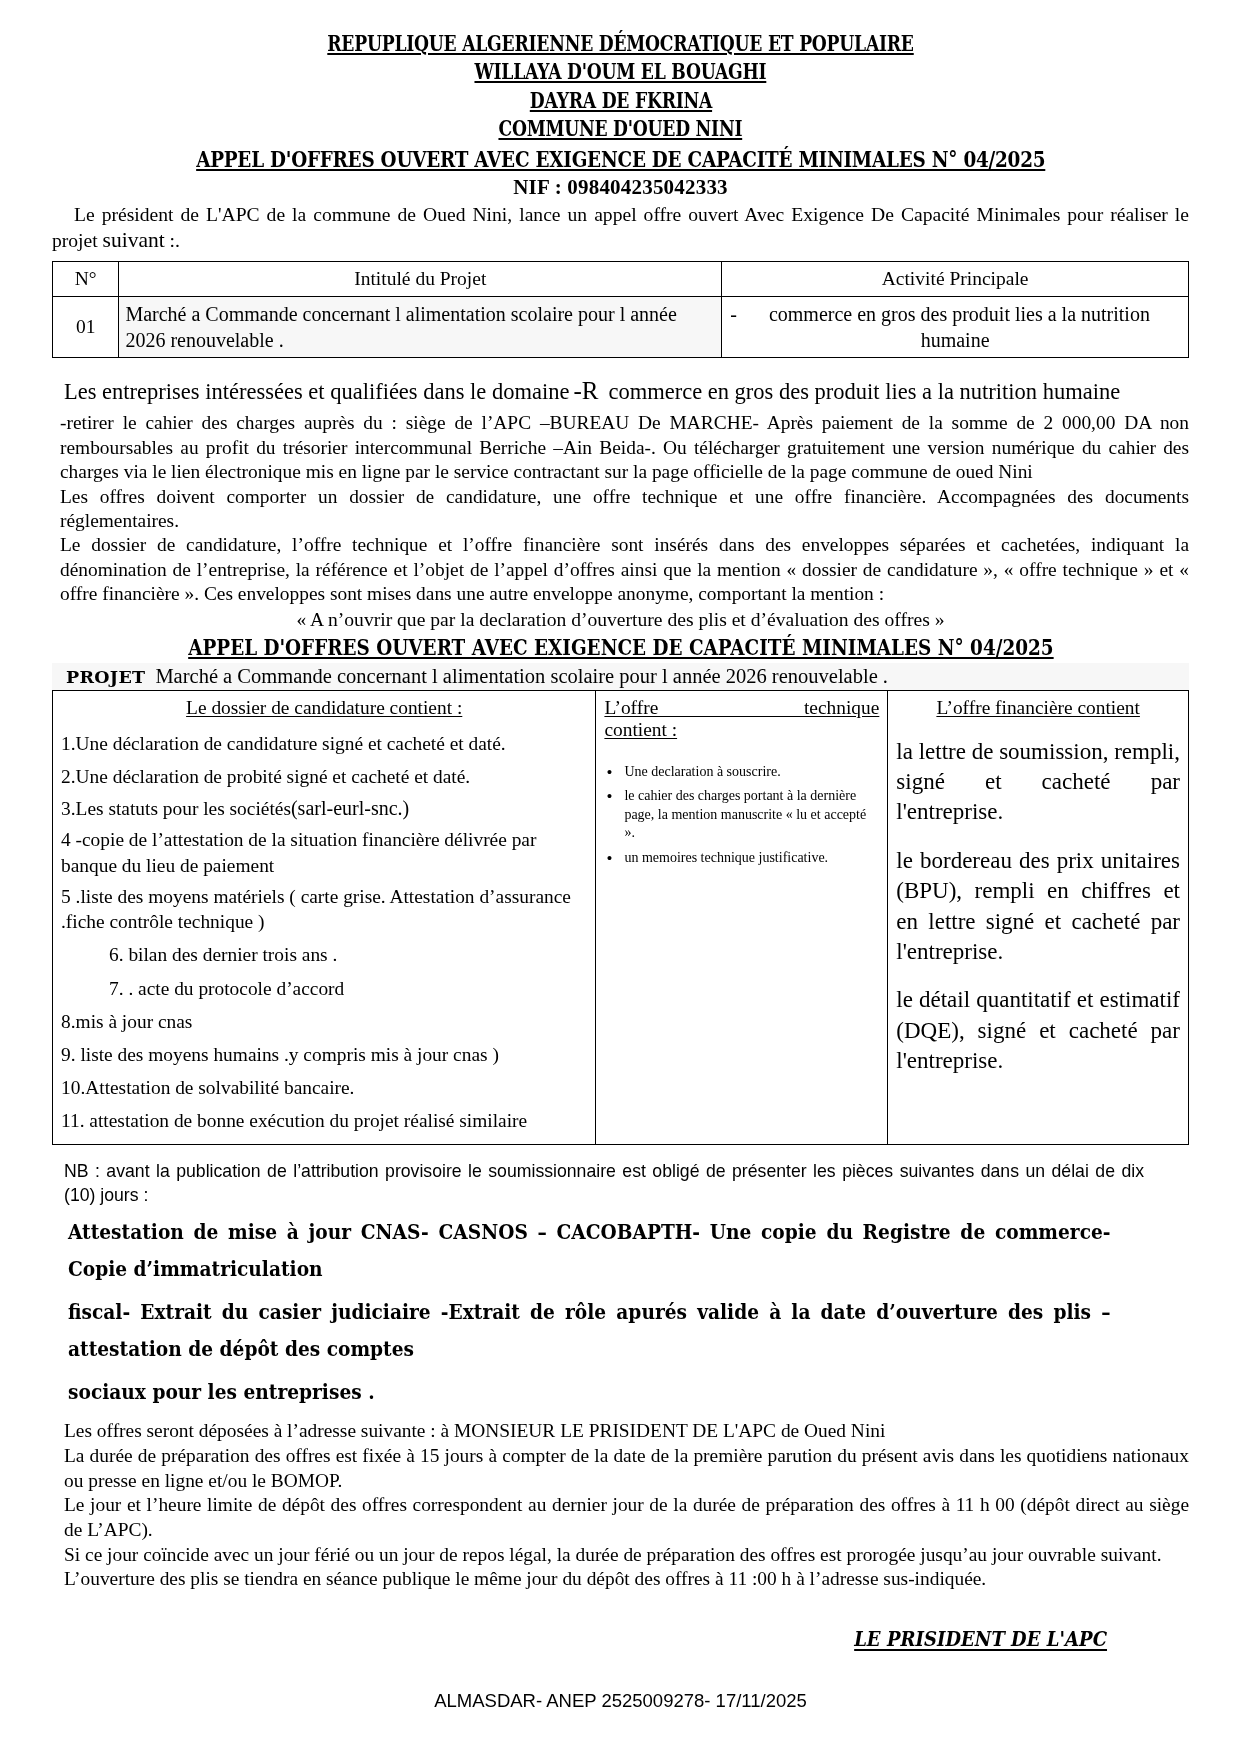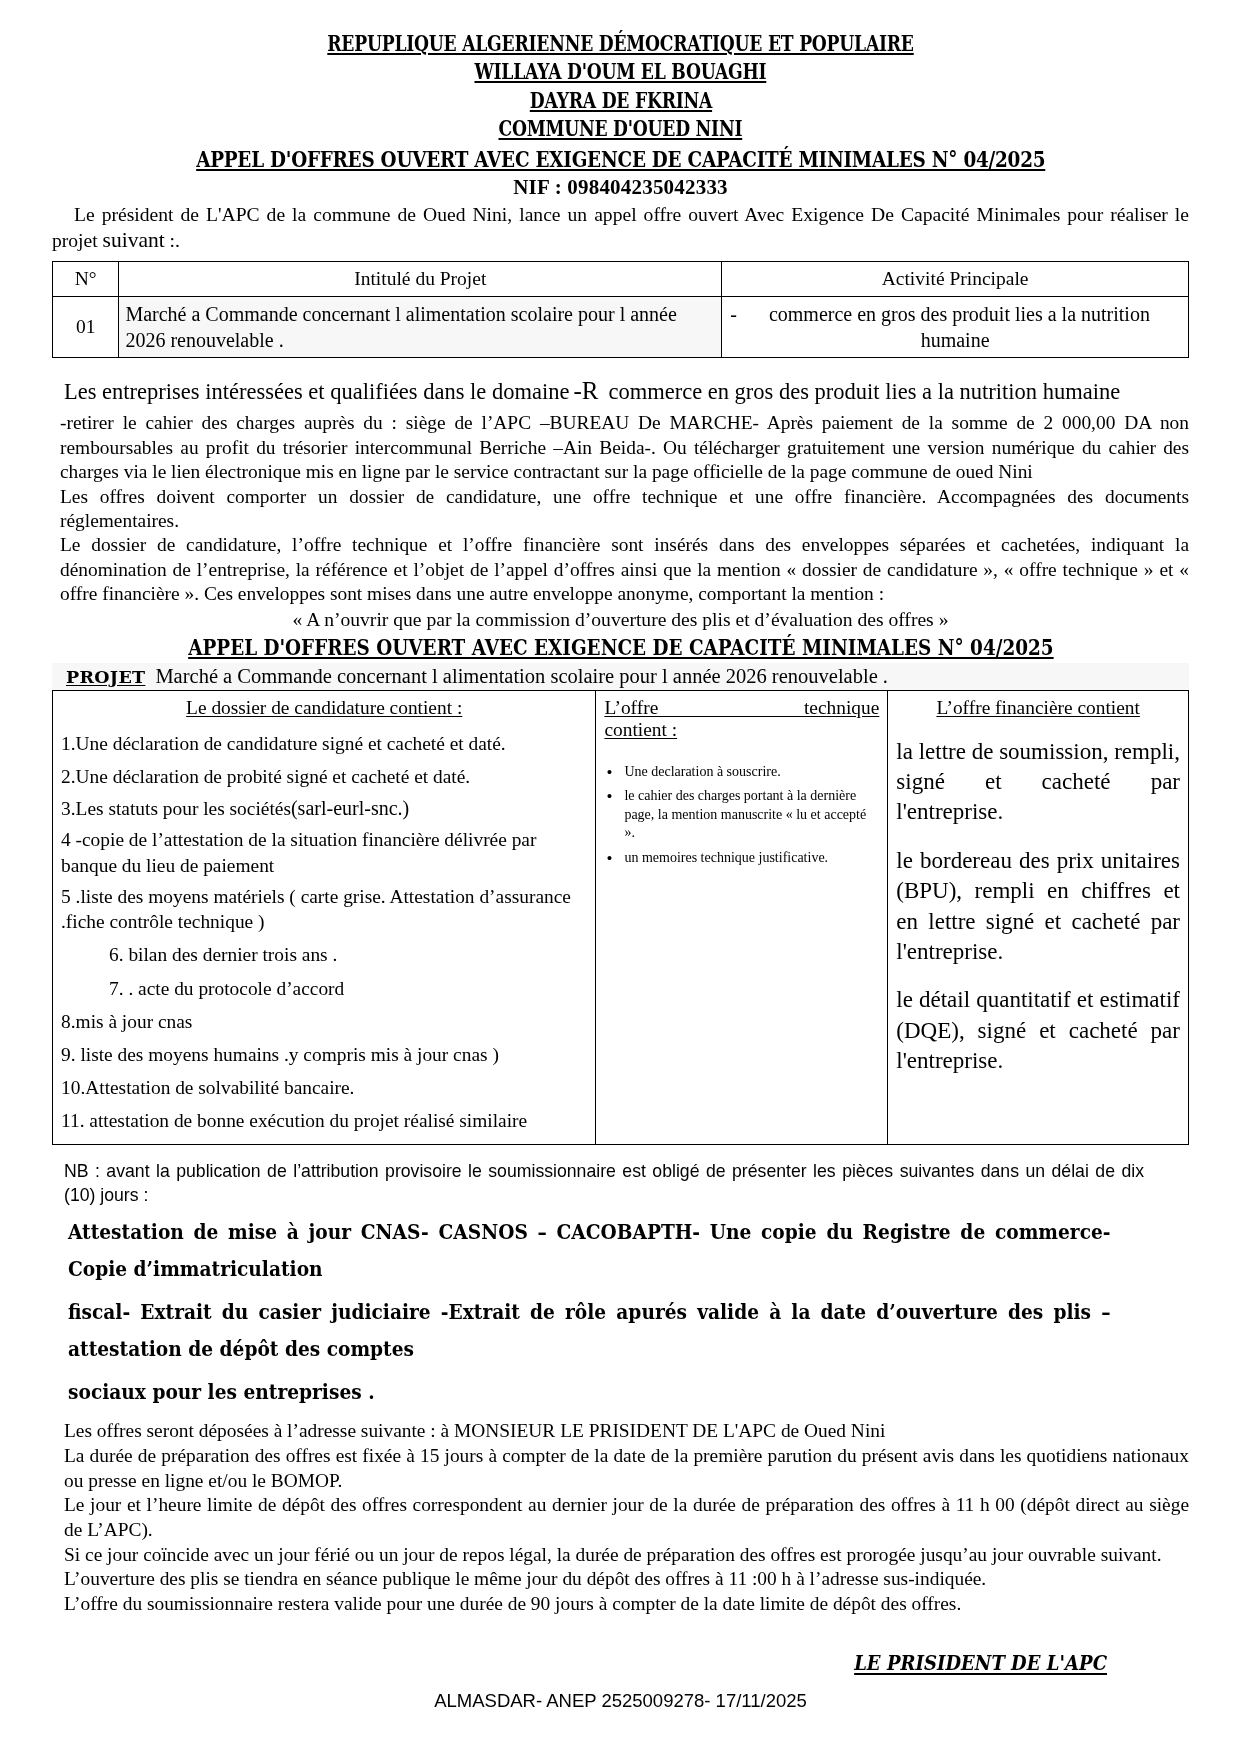--- a/index.html
+++ b/index.html
@@ -134,21 +134,20 @@
     background: #f7f7f7;
     font-size: 20.5px;
     margin-top: 3px;
     padding: 2px 0 2px 14px;
     white-space: nowrap;
   }
   .projet-line .lbl {
     font-family: "DejaVu Serif", "Liberation Serif", serif;
     font-weight: bold;
     font-size: 17.5px;
-    text-decoration: underline;
     text-underline-offset: 2px;
     letter-spacing: 0.3px;
     margin-right: 10px;
   }
 
   
   table.req {
     border-collapse: collapse;
     width: 100%;
     table-layout: fixed;
@@ -303,21 +302,21 @@
   </table>
 
   <p class="entreprises"><span>Les entreprises intéressées et qualifiées dans le domaine</span><span class="rr">-R</span><span>commerce en gros des produit lies a la nutrition humaine</span></p>
 
   <div class="blk">
     <p class="para jst"> -retirer le cahier des charges auprès du : siège de l’APC –BUREAU De MARCHE- Après paiement de la somme de 2 000,00 DA non remboursables au profit du trésorier intercommunal Berriche –Ain Beida-. Ou télécharger gratuitement une version numérique du cahier des charges via le lien électronique  mis en ligne par le service contractant sur la page officielle de la page commune de oued Nini</p>
     <p class="para jst">Les offres doivent comporter un dossier de candidature, une offre technique et une offre financière. Accompagnées des documents réglementaires.</p>
     <p class="para jst">Le dossier de candidature, l’offre technique et l’offre financière sont insérés dans des enveloppes séparées et cachetées, indiquant la dénomination de l’entreprise, la référence et l’objet de l’appel d’offres ainsi que la mention « dossier de candidature », « offre technique » et « offre financière ». Ces enveloppes sont mises dans une autre enveloppe anonyme, comportant la mention :</p>
   </div>
 
-  <div class="mention">« A n’ouvrir que par la commission d’ouverture des plis et d’évaluation des offres »</div>
+  <div class="mention">« A n’ouvrir que par la declaration d’ouverture des plis et d’évaluation des offres »</div>
   <div class="appel2"><span>APPEL D'OFFRES OUVERT  AVEC EXIGENCE DE CAPACITÉ MINIMALES  N° 04/2025</span></div>
 
   <div class="projet-line"><span class="lbl">PROJET</span><span>Marché a Commande concernant l alimentation scolaire pour l année 2026 renouvelable .</span></div>
 
   <table class="req">
     <tbody>
       <tr>
         <td class="req-c1 c1">
           <span class="req-head">Le dossier de candidature contient :</span>
           <div class="li tight">1.Une déclaration de candidature signé et cacheté et daté.</div>
@@ -354,20 +353,19 @@
   <div class="nb2"><span>Attestation de mise à jour CNAS- CASNOS – CACOBAPTH- Une copie du Registre de commerce- Copie d’immatriculation</span></div>
   <div class="nb2"><span>fiscal- Extrait du casier judiciaire -Extrait de rôle apurés valide à la date d’ouverture des plis –attestation de dépôt des comptes</span></div>
   <div class="nb2"><span>sociaux pour les entreprises .</span></div>
 
   <div class="closing">
     <p>Les offres seront déposées à l’adresse suivante : à MONSIEUR LE PRISIDENT DE L'APC de Oued Nini</p>
     <p>La durée de préparation des offres est fixée à 15 jours à compter de la date de la première parution du présent avis dans les quotidiens nationaux  ou presse en ligne  et/ou le BOMOP.</p>
     <p>Le jour et l’heure limite de dépôt des offres correspondent au dernier jour de la durée de préparation des offres à 11 h 00 (dépôt direct au siège de L’APC).</p>
     <p>Si ce jour coïncide avec un jour férié ou un jour de repos légal, la durée de préparation des offres est prorogée jusqu’au jour ouvrable suivant.</p>
     <p>L’ouverture des plis se tiendra en séance publique le même jour du dépôt des offres à 11 :00 h à l’adresse sus-indiquée.</p>
-    <p>L’offre du soumissionnaire restera valide pour une durée de 90 jours à compter de la date limite de dépôt des offres.</p>
   </div>
 
   <div class="sign"><span>LE PRISIDENT DE L'APC</span></div>
 
   <div class="anep">ALMASDAR- ANEP 2525009278- 17/11/2025</div>
 
 </div>
 
 </body></html>

